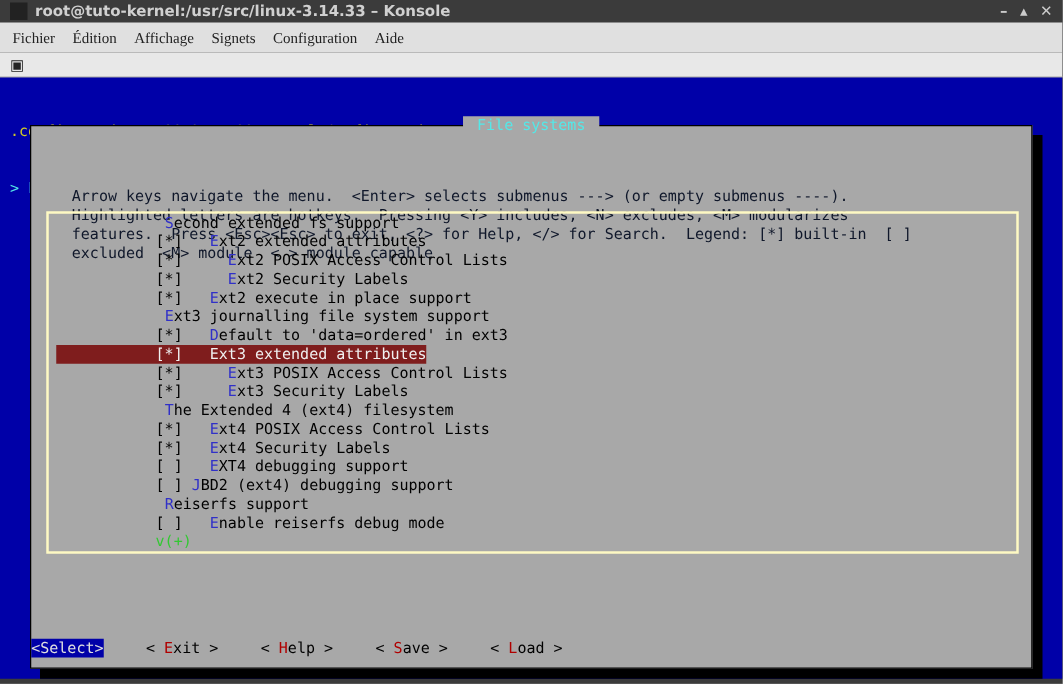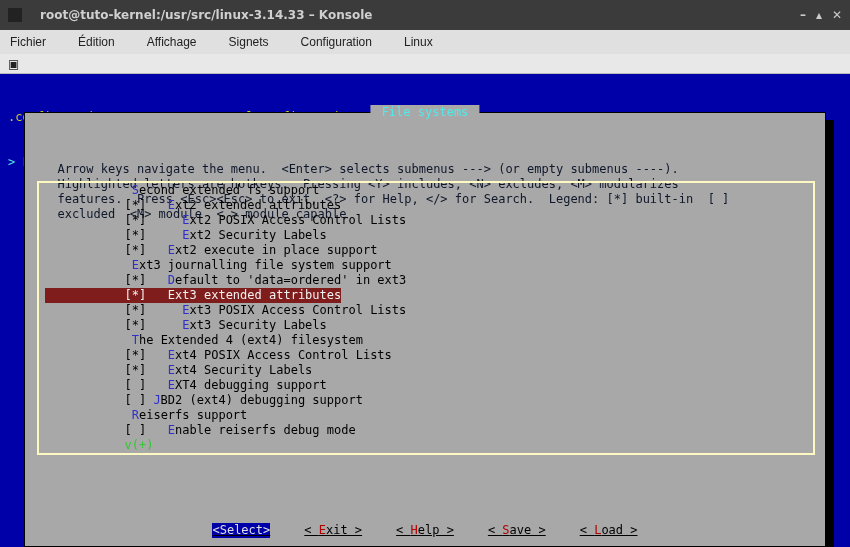--- a/index.html
+++ b/index.html
@@ -10,39 +10,38 @@
     width: 850px;
     height: 547px;
     overflow: hidden;
   }
   .titlebar {
     background: #3b3b3b;
     color: #d0d0d0;
     display: flex;
     align-items: center;
     padding: 5px 8px;
-    height: 30px;
+    height: 18px;
     font-family: "DejaVu Sans", sans-serif;
     font-size: 12px;
     font-weight: bold;
-    gap: 12px;
   }
   .titlebar .app-icon {
     width: 14px; height: 14px; margin-right: 6px;
     background: #222; display:inline-block;
   }
   .titlebar .title-text { flex: 1; }
   .titlebar .win-btns { display: flex; gap: 10px; }
   .titlebar .win-btn { color: #ccc; font-weight: bold; cursor: default;}
   .menubar {
     background: #e0e0e0;
     display: flex;
-    gap: 32px;
+    gap: 14px;
     padding: 4px 10px;
-    font-family: Liberation Sans, sans-serif;
+    font-family: Liberation Serif, serif;
     font-size: 12px;
     color: #222;
     height: 24px;
     align-items: center;
   }
   .menubar .menu-item { cursor: default; }
   .tabbar {
     background: #e8e8e8;
     display: flex;
     align-items: center;
@@ -112,24 +111,23 @@
     color: #f0f0f0;
     display: inline-block;
   }
   .row.selected .hotkey { color: #f0f0f0; }
   .arrow-down { color: #32c832; }
   .bottombar {
     position: absolute;
     bottom: 8px;
     left: 0; right: 0;
     display: flex;
-    justify-content: center;
+    justify-content: flex-start;
     gap: 34px;
     color: #000;
-    text-decoration: underline;
   }
   .btn { white-space: pre; }
   .btn .hotkey { color: #b00000; }
   .btn.active {
     background: #0000a8;
     color: #e0e0e0;
   }
 </style>
 </head>
 <body>
@@ -143,21 +141,21 @@
     <span class="win-btn">✕</span>
   </div>
 </div>
 
 <div class="menubar" id="menubar">
     <span class="menu-item">Fichier</span>
     <span class="menu-item">Édition</span>
     <span class="menu-item">Affichage</span>
     <span class="menu-item">Signets</span>
     <span class="menu-item">Configuration</span>
-    <span class="menu-item">Linux</span>
+    <span class="menu-item">Aide</span>
   </div>
 
 <div class="tabbar">
   <span class="tab-icon">▣</span>
 </div>
 
 <div class="terminal">
   <div class="t-yellow">.config - Linux/x86 3.14.33 Kernel Configuration</div>
   <div class="t-cyan">&gt; File systems ─────────────────────────────────────────────────────────────────────────────────────────</div>
 

